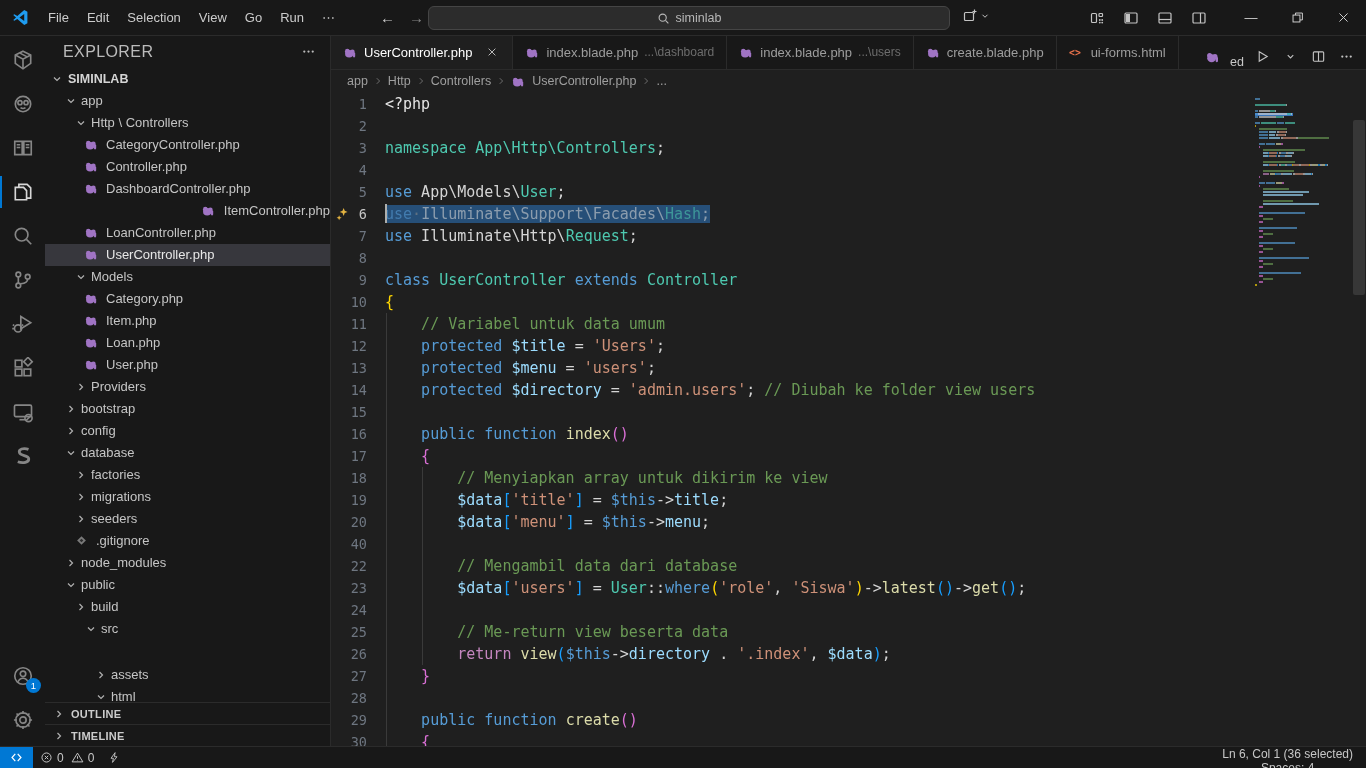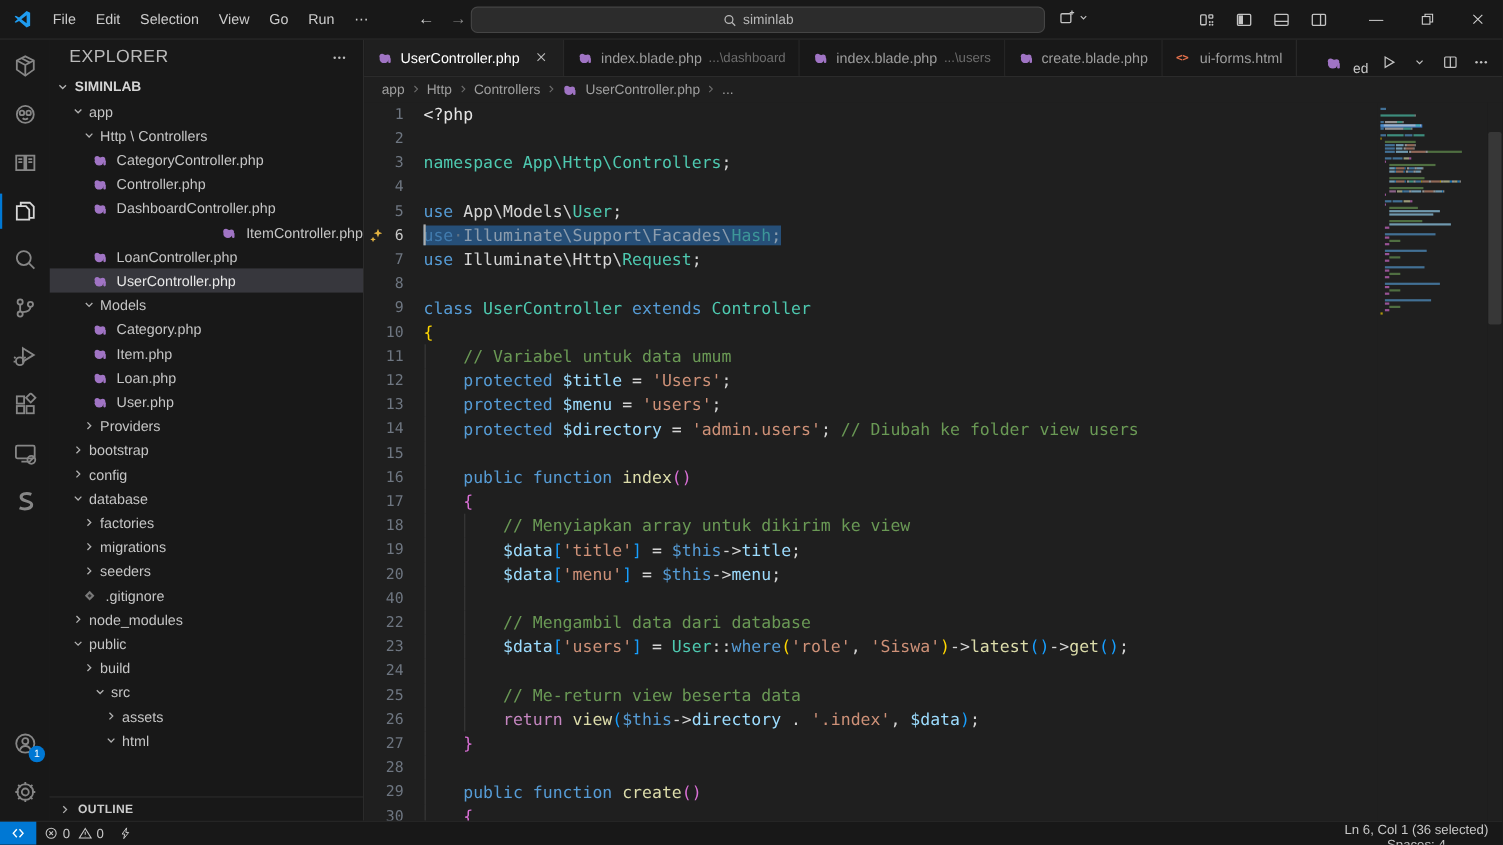--- a/index.html
+++ b/index.html
@@ -533,21 +533,21 @@
           <span class="tree-label">build</span>
         </div>
         <div class="tree-row" style="padding-left: 38px;">
           <span class="tw">
             <svg width="12" height="12" viewBox="0 0 16 16" fill="none" stroke="currentColor" stroke-width="1.6">
               <path d="M4 6l4 4 4-4"></path>
             </svg>
           </span>
           <span class="tree-label">src</span>
         </div>
-        <div class="tree-row" style="padding-left: 48px;">
+        <div class="tree-row" style="padding-left: 48px; margin-top: 24px;">
           <span class="tw">
             <svg width="12" height="12" viewBox="0 0 16 16" fill="none" stroke="currentColor" stroke-width="1.6">
               <path d="M6 4l4 4-4 4"></path>
             </svg>
           </span>
           <span class="tree-label">assets</span>
         </div>
         <div class="tree-row" style="padding-left: 48px;">
           <span class="tw">
             <svg width="12" height="12" viewBox="0 0 16 16" fill="none" stroke="currentColor" stroke-width="1.6">
@@ -557,20 +557,28 @@
           <span class="tree-label">html</span>
         </div>
       </div>
     <div class="sb-panel">
       <span class="tw">
         <svg width="12" height="12" viewBox="0 0 16 16" fill="none" stroke="currentColor" stroke-width="1.6">
             <path d="M6 4l4 4-4 4"></path>
           </svg>
       </span>
       <span>OUTLINE</span>
+    </div>
+    <div class="sb-panel">
+      <span class="tw">
+        <svg width="12" height="12" viewBox="0 0 16 16" fill="none" stroke="currentColor" stroke-width="1.6">
+            <path d="M6 4l4 4-4 4"></path>
+          </svg>
+      </span>
+      <span>TIMELINE</span>
     </div>
   </div>
 
   <div class="editor">
     <div class="tabbar">
       <div class="tabs" id="tabs">
           <div class="tab active">
             <span>
               <svg width="15" height="15" viewBox="0 0 16 16">
                 <g fill="#a074c4">

